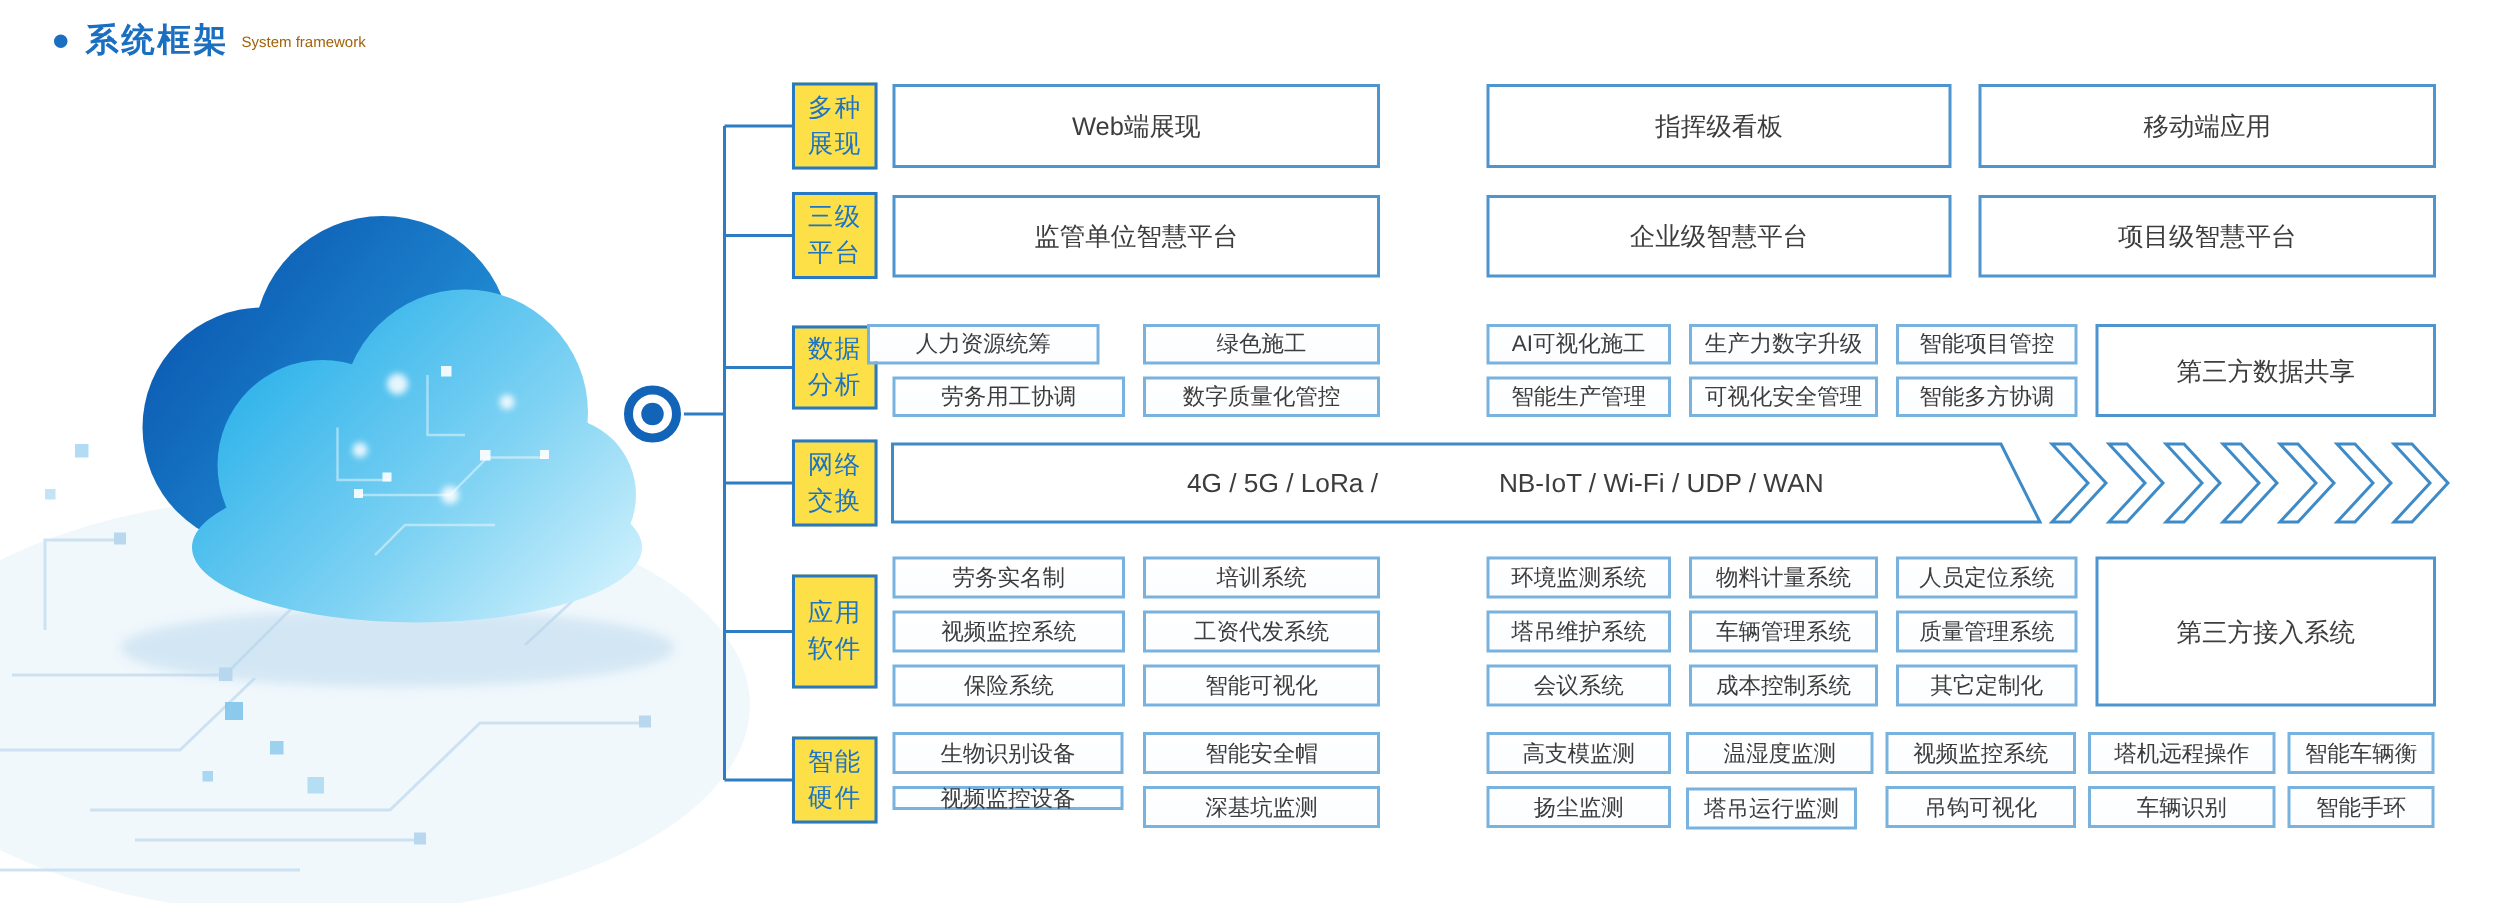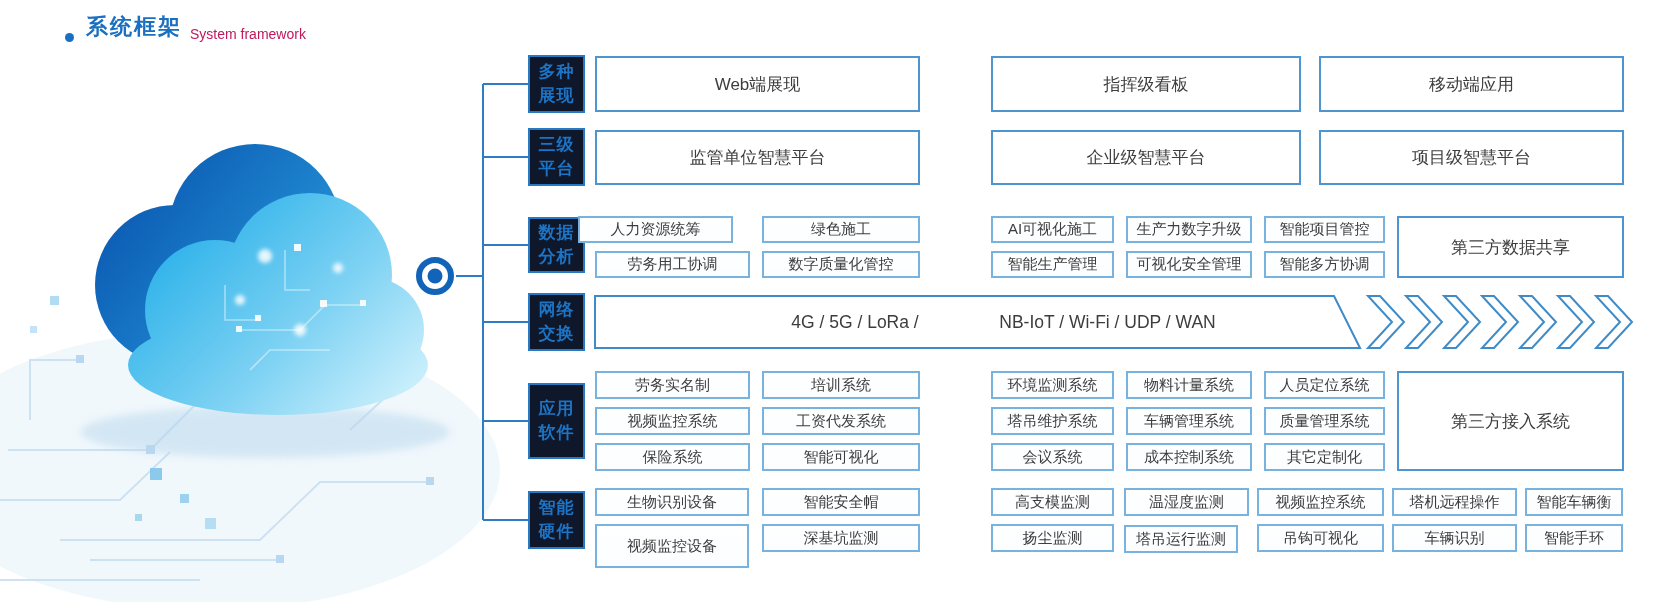--- a/index.html
+++ b/index.html
@@ -1,34 +1,34 @@
 <!DOCTYPE html>
 <html><head>
 <meta charset="utf-8">
 <style>
   html,body{margin:0;padding:0}
   body{
     width:1673px;height:602px;position:relative;overflow:hidden;
     background:#ffffff;font-family:"Liberation Sans", sans-serif;
   }
   #bg-svg{position:absolute;left:0;top:0;z-index:0}
-  .title-wrap{position:absolute;left:65px;top:12px;display:flex;align-items:flex-end;z-index:3}
+  .title-wrap{position:absolute;left:36px;top:12px;display:flex;align-items:center;z-index:3}
   .dot{width:9px;height:9px;border-radius:50%;background:#1a6fc0;margin-right:12px}
   .t-zh{font-size:22px;font-weight:bold;color:#1a6fc0;letter-spacing:2px}
-  .t-en{font-size:14px;color:#be185d;margin-left:8px;margin-top:2px}
+  .t-en{font-size:10px;color:#a16207;margin-left:8px;margin-top:2px}
   .bx{
     position:absolute;box-sizing:border-box;background:#fff;z-index:2;
     display:flex;align-items:center;justify-content:center;
     color:#3d3d3d;text-align:center;white-space:nowrap;
   }
   .lg{border:2px solid #4e94cf;font-size:17px}
   .sm{border:2px solid #78b2de;font-size:15px;background:linear-gradient(180deg,#ffffff,#fbfdff)}
   .cat{
-    position:absolute;box-sizing:border-box;background:#0f172a;z-index:2;
-    border:2px solid #2779c4;color:#1d74c4;font-weight:bold;font-size:17px;
+    position:absolute;box-sizing:border-box;background:#fde047;z-index:2;
+    border:2px solid #2779c4;color:#1d74c4;font-weight:normal;font-size:17px;
     line-height:1.4;white-space:pre-line;text-align:center;letter-spacing:1px;
     display:flex;align-items:center;justify-content:center;
   }
   .nettext{
     position:absolute;z-index:2;font-size:17.5px;color:#3d3d3d;
     text-align:center;height:64px;line-height:52px;white-space:nowrap;
   }
 </style>
 </head>
 <body>
@@ -199,19 +199,19 @@
 <div class="bx sm" style="left:1264px;top:443px;width:121px;height:28px">其它定制化</div>
 <div class="bx lg" style="left:1397px;top:371px;width:227px;height:100px">第三方接入系统</div>
 
 <div class="bx sm" style="left:595px;top:488px;width:154px;height:28px">生物识别设备</div>
 <div class="bx sm" style="left:762px;top:488px;width:158px;height:28px">智能安全帽</div>
 <div class="bx sm" style="left:991px;top:488px;width:123px;height:28px">高支模监测</div>
 <div class="bx sm" style="left:1124px;top:488px;width:125px;height:28px">温湿度监测</div>
 <div class="bx sm" style="left:1257px;top:488px;width:127px;height:28px">视频监控系统</div>
 <div class="bx sm" style="left:1392px;top:488px;width:125px;height:28px">塔机远程操作</div>
 <div class="bx sm" style="left:1525px;top:488px;width:98px;height:28px">智能车辆衡</div>
-<div class="bx sm" style="left:595px;top:524px;width:154px;height:44px">视频监控设备</div>
+<div class="bx sm" style="left:595px;top:524px;width:154px;height:16px">视频监控设备</div>
 <div class="bx sm" style="left:762px;top:524px;width:158px;height:28px">深基坑监测</div>
 <div class="bx sm" style="left:991px;top:524px;width:123px;height:28px">扬尘监测</div>
 <div class="bx sm" style="left:1124px;top:525px;width:114px;height:28px">塔吊运行监测</div>
 <div class="bx sm" style="left:1257px;top:524px;width:127px;height:28px">吊钩可视化</div>
 <div class="bx sm" style="left:1392px;top:524px;width:125px;height:28px">车辆识别</div>
 <div class="bx sm" style="left:1525px;top:524px;width:98px;height:28px">智能手环</div>
 
 </body></html>

